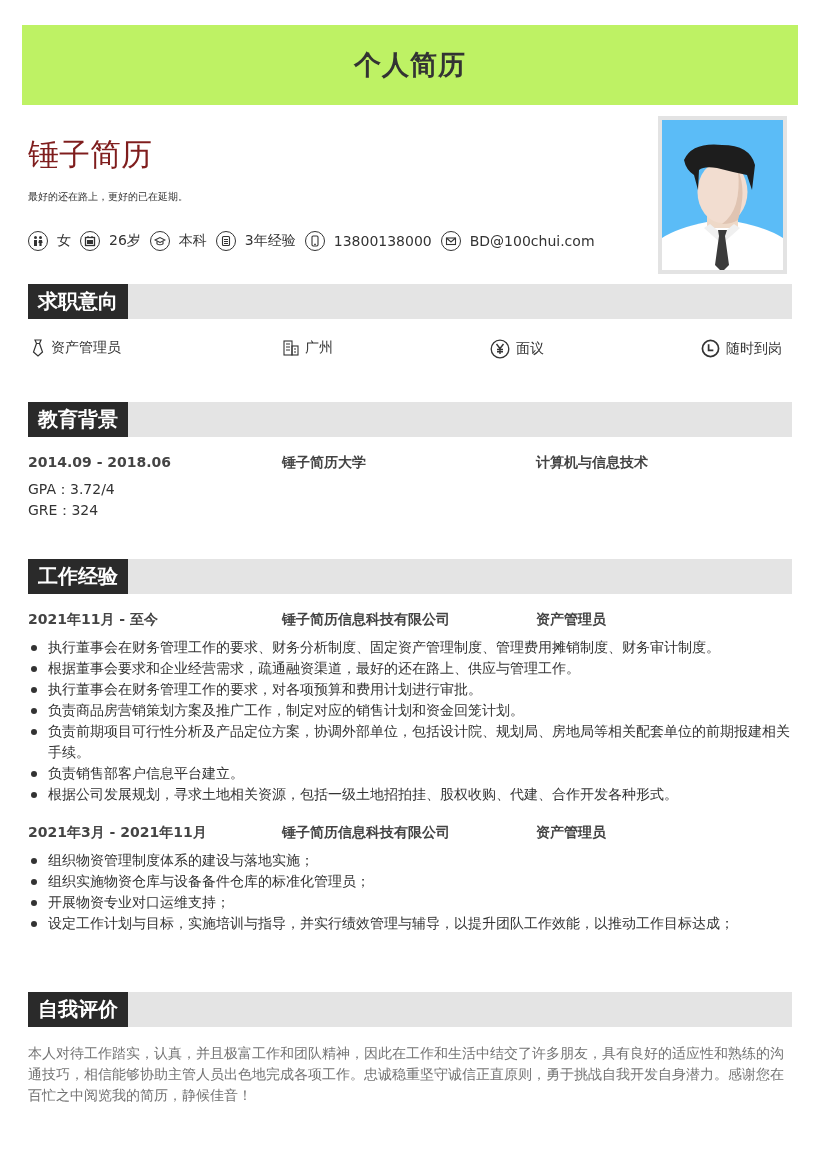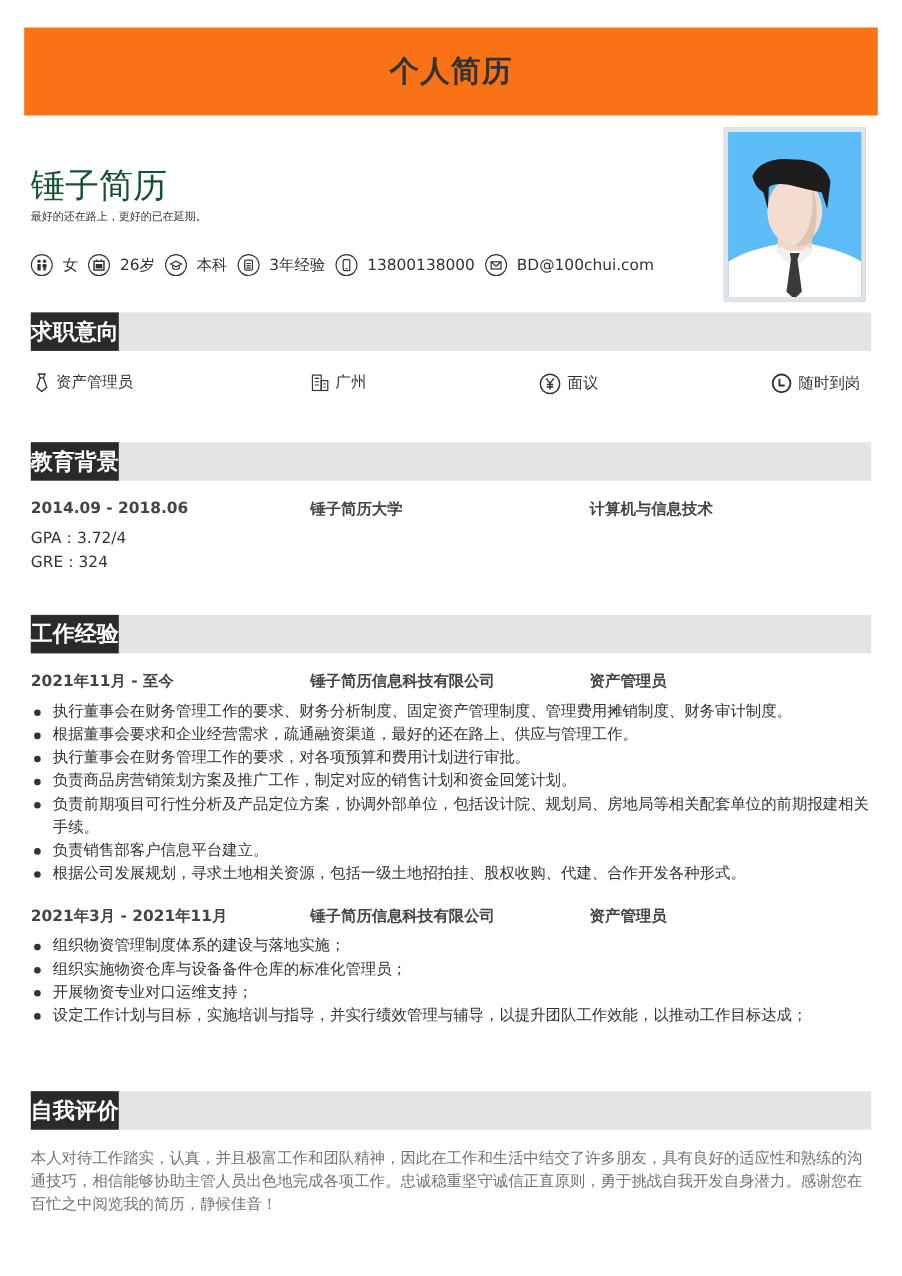--- a/index.html
+++ b/index.html
@@ -1,28 +1,28 @@
 <!DOCTYPE html>
 <html><head>
 <meta charset="utf-8">
 <style>
   * { box-sizing: border-box; margin: 0; padding: 0; }
   html, body { width: 820px; height: 1160px; background: #fff; }
   body { font-family: "DejaVu Sans", "Liberation Sans", sans-serif; color: #333; position: relative; overflow: hidden; }
-  .top-banner { position: absolute; left: 22px; top: 25px; width: 776px; height: 80px; background: #f97316; display: flex; align-items: center; justify-content: center; }
+  .top-banner { position: absolute; left: 22px; top: 25px; width: 776px; height: 80px; background: #bef264; display: flex; align-items: center; justify-content: center; }
   .top-banner h1 { font-size: 27px; font-weight: bold; color: #333; letter-spacing: 1px; }
-  .name { position: absolute; left: 28px; top: 148px; font-size: 31px; color: #14532d; font-weight: normal; }
+  .name { position: absolute; left: 28px; top: 134px; font-size: 31px; color: #7f1d1d; font-weight: normal; }
   .motto { position: absolute; left: 28px; top: 190px; font-size: 10px; color: #333; }
   .info-row { position: absolute; left: 28px; top: 231px; display: flex; align-items: center; font-size: 14px; color: #333; }
   .info-item { display: flex; align-items: center; margin-right: 9px; }
   .circ-icon { width: 20px; height: 20px; border: 1.3px solid #333; border-radius: 50%; display: inline-flex; align-items: center; justify-content: center; margin-right: 9px; }
   .circ-icon svg { width: 12px; height: 12px; }
   .photo { position: absolute; left: 658px; top: 116px; width: 129px; height: 158px; border: 4px solid #e3e3e3; background: #5bbcf7; overflow: hidden; }
   .section-header { position: absolute; left: 28px; width: 764px; height: 35px; background: #e4e4e4; }
-  .section-header .tag { position: absolute; left: 0; top: 0; height: 35px; width: 80px; background: #2a2a2a; color: #fff; font-size: 20px; font-weight: bold; display: flex; align-items: center; justify-content: center; }
+  .section-header .tag { position: absolute; left: 0; top: 0; height: 35px; width: 100px; background: #2a2a2a; color: #fff; font-size: 20px; font-weight: bold; display: flex; align-items: center; justify-content: center; }
   .intent-row { position: absolute; top: 339px; left: 28px; width: 764px; height: 22px; font-size: 14px; color: #333; }
   .intent-item { position: absolute; top: 0; display: flex; align-items: center; }
   .intent-item svg { margin-right: 6px; }
   .edu-row, .job-head { position: absolute; left: 28px; width: 764px; font-size: 14px; font-weight: bold; color: #444; }
   .col { position: absolute; top: 0; }
   .plain { position: absolute; left: 28px; font-size: 14px; color: #333; }
   ul.bullets { position: absolute; left: 28px; width: 770px; list-style: none; font-size: 14px; color: #333; line-height: 21px; }
   ul.bullets li { position: relative; padding-left: 20px; }
   ul.bullets li::before { content: ""; position: absolute; left: 3px; top: 8px; width: 6px; height: 6px; border-radius: 50%; background: #333; }
   .summary { position: absolute; left: 28px; top: 1043px; width: 768px; font-size: 14px; line-height: 21px; color: #737373; }

